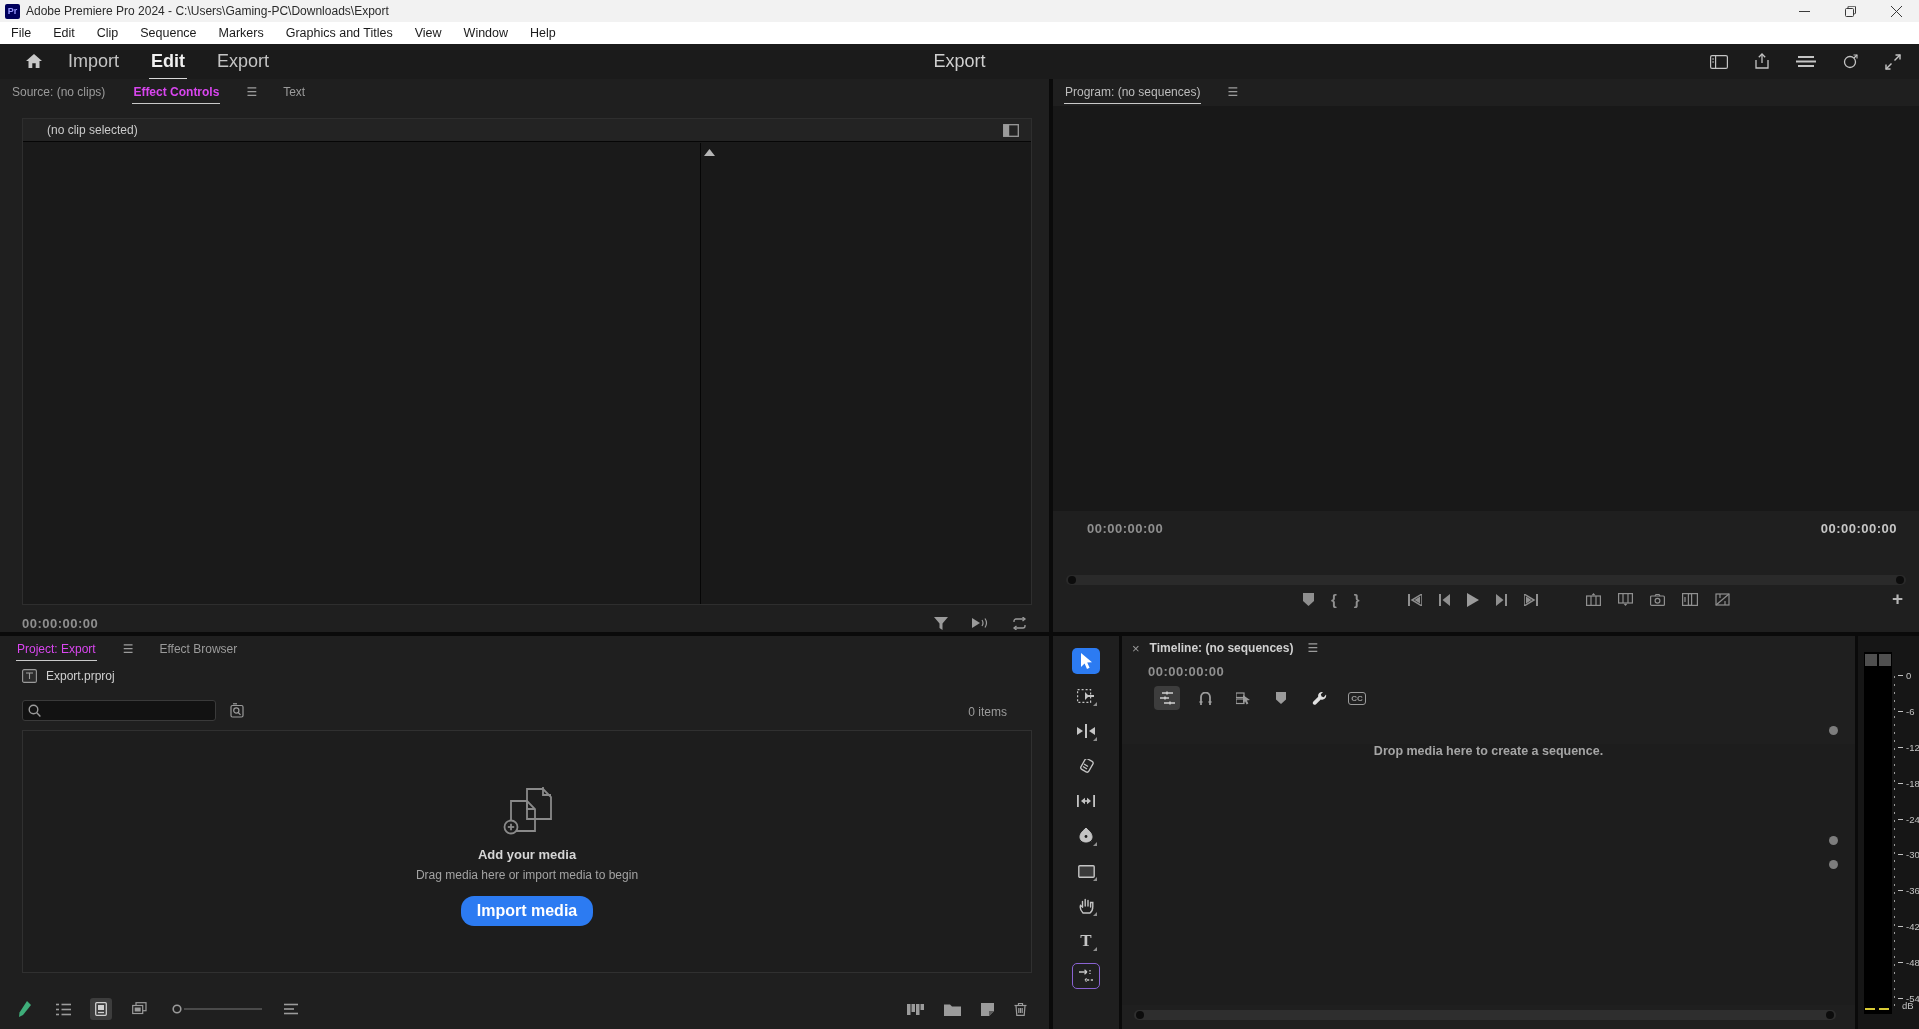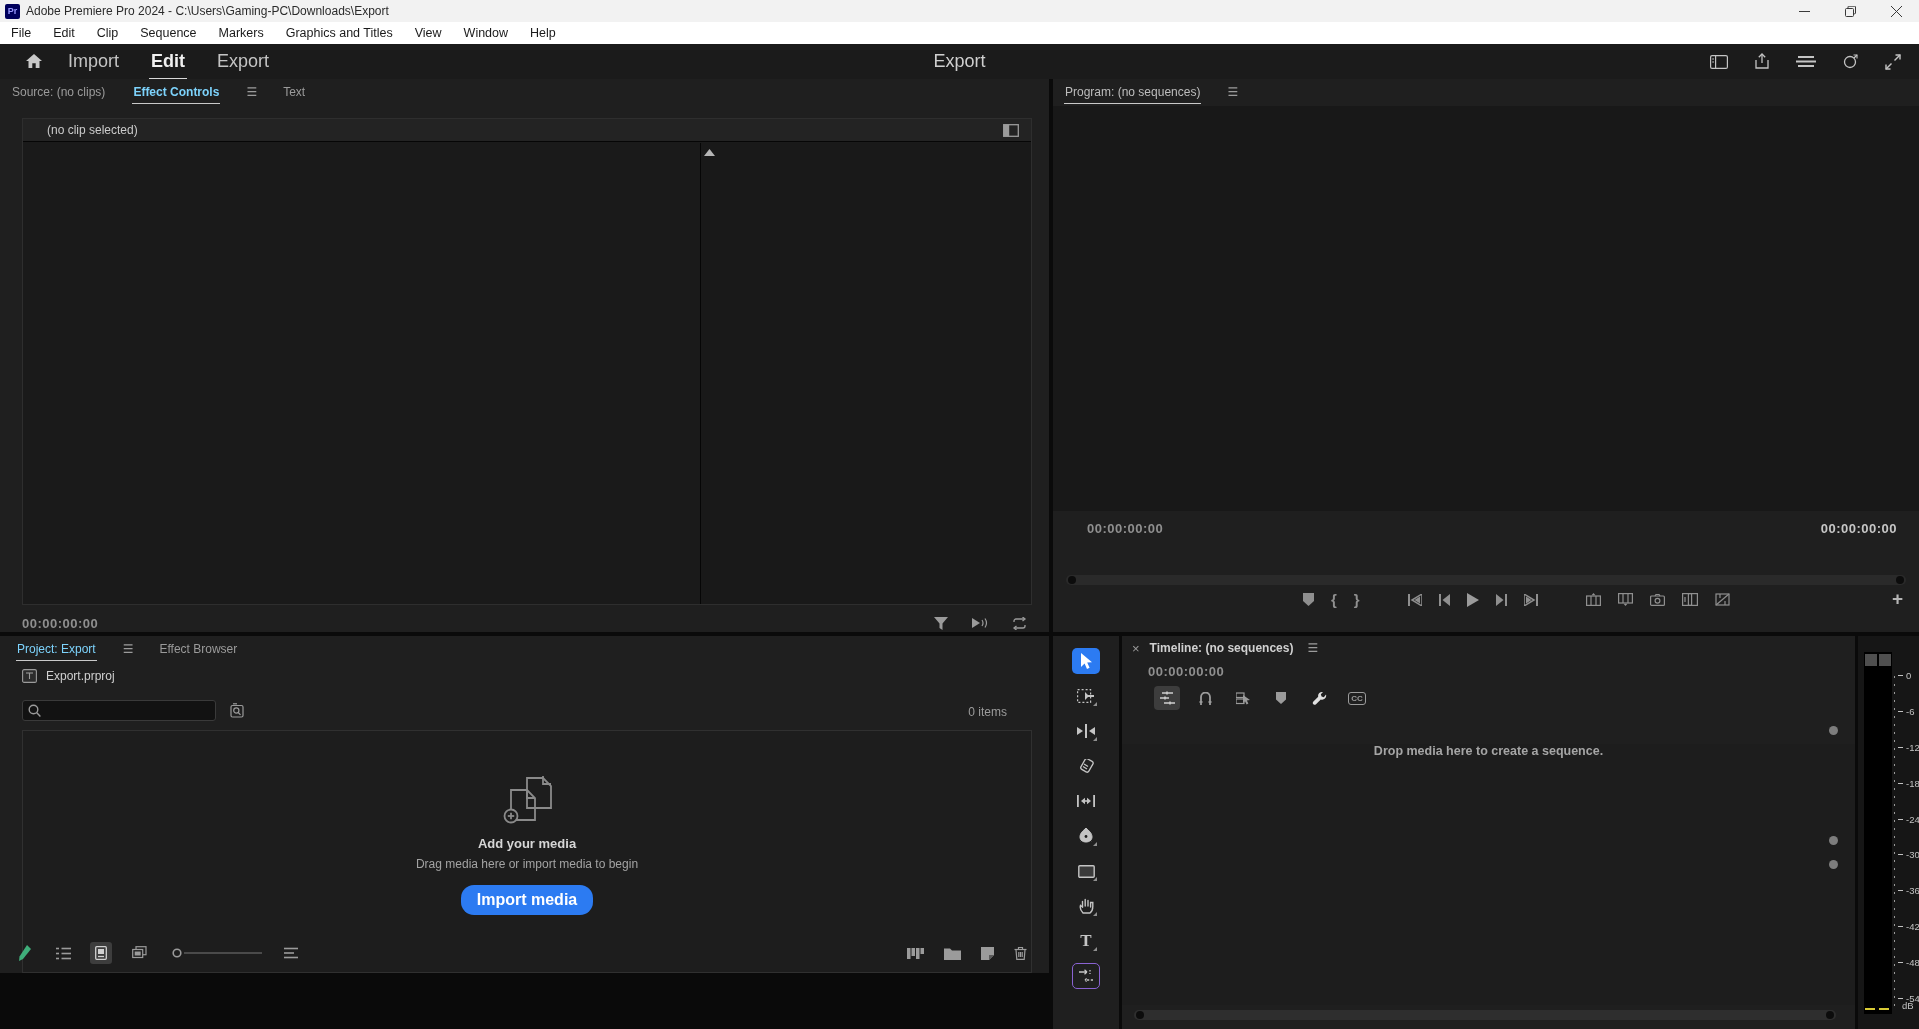--- a/index.html
+++ b/index.html
@@ -24,21 +24,21 @@
   .ws-tab { margin:0 14px; position:relative; color:#c4c4c4; padding:6px 2px; }
   .ws-tab.active { color:#f0f0f0; font-weight:bold; }
   .ws-tab.active::after { content:""; position:absolute; left:0; right:0; bottom:-2px; height:2px; background:#d8d8d8; }
   .ws-center { position:absolute; left:50%; transform:translateX(-50%); color:#cfcfcf; }
   .ws-icons { margin-left:auto; display:flex; align-items:center; gap:26px; padding-right:18px; }
 
   
   .panel { position:absolute; background:#1f1f1f; overflow:hidden; }
   .ptabs { display:flex; align-items:center; height:26px; padding-left:11px; font-size:12px; color:#9b9b9b; }
   .ptab { margin-right:26px; position:relative; padding:4px 1px; white-space:nowrap; }
-  .ptab.active { color:#7dd3fc; font-weight:bold; }
+  .ptab.active { color:#d946ef; font-weight:bold; }
   .ptab.active::after { content:""; position:absolute; left:0; right:0; bottom:-1px; height:1px; background:#c9c9c9; }
   .pmenu { color:#9b9b9b; font-size:12px; margin-right:26px; letter-spacing:-1px; }
 
   .tc { font-size:13px; font-weight:bold; color:#8f8f8f; letter-spacing:0.5px; }
 
   
   .ec-box { position:absolute; left:22px; top:39px; width:1010px; height:487px; border:1px solid #2e2e2e; background:#1a1a1a; }
   .ec-strip { position:absolute; left:0; top:0; right:0; height:23px; background:#232323; border-bottom:1px solid #060606;
               display:flex; align-items:center; color:#cbcbcb; font-size:12px; padding-left:24px; }
   .ec-divider { position:absolute; left:677px; top:24px; bottom:0; width:1px; background:#060606; }
@@ -49,21 +49,21 @@
   .scrub { position:absolute; height:10px; background:#2a2a2a; border-radius:5px; }
   .scrub .dot { position:absolute; top:1px; width:8px; height:8px; border-radius:50%; background:#0c0c0c; }
   .transport { position:absolute; display:flex; align-items:center; }
 
   
   .searchbox { position:absolute; left:22px; top:64px; width:194px; height:21px; background:#121212;
                border:1px solid #3a3a3a; border-radius:3px; display:flex; align-items:center; padding:0 5px; }
   .searchbox input { background:transparent; border:none; outline:none; color:#cfcfcf; font-size:12px; width:160px;
                      font-family:"Liberation Sans", sans-serif; }
   .proj-empty { position:absolute; left:22px; top:94px; width:1010px; height:243px; border:1px solid #303030; background:#1d1d1d; }
-  .empty-inner { position:absolute; left:0; right:0; top:45px; display:flex; flex-direction:column; align-items:center; }
+  .empty-inner { position:absolute; left:0; right:0; top:56px; display:flex; flex-direction:column; align-items:center; }
   .btn-blue { margin-top:14px; background:#2c7bf2; color:#fff; font-size:16px; font-weight:bold;
               padding:6px 16px; border-radius:13px; border:none; font-family:"Liberation Sans", sans-serif; }
   .proj-tools { position:absolute; left:0; right:0; bottom:0; height:40px; display:flex; align-items:center; padding:0 14px; }
   .ptool { margin-right:16px; display:flex; align-items:center; justify-content:center; width:22px; height:22px; border-radius:3px; }
   .ptool.active { background:#3d3d3d; }
 
   
   .toolstrip { display:flex; flex-direction:column; align-items:center; padding-top:12px; gap:9px; }
   .tool { width:28px; height:26px; display:flex; align-items:center; justify-content:center; border-radius:5px; position:relative; }
   .tool.active { background:#2c7bf2; }
@@ -324,21 +324,21 @@
         <rect x="1" y="1" width="13" height="11"></rect>
           <line x1="1" y1="12" x2="14" y2="1"></line>
           <line x1="5" y1="1" x2="5" y2="5"></line>
           <line x1="10" y1="8" x2="10" y2="12"></line>
       </svg>
     </span>
   </div>
   <div style="position:absolute; right:16px; top:509px; color:#b5b5b5; font-size:19px; font-weight:bold;">+</div>
 </div>
 
-<div class="panel" style="left:0; top:636px; width:1049px; height:337px;">
+<div class="panel" style="left:0; top:636px; width:1049px; height:393px;">
   <div class="ptabs" style="padding-left:16px;">
     <span class="ptab active" style="font-weight:normal;">Project: Export</span>
     <span class="pmenu">☰</span>
     <span class="ptab">Effect Browser</span>
   </div>
 
   <div style="position:absolute; left:22px; top:33px; display:flex; align-items:center; gap:9px;">
     <svg width="15" height="14" viewBox="0 0 15 14">
       <rect x="0.6" y="0.6" width="13.8" height="12.8" rx="1.5" fill="#2c2c2c" stroke="#9b9b9b" stroke-width="1.1"></rect>
       <line x1="4" y1="4" x2="11" y2="4" stroke="#9b9b9b" stroke-width="1.1"></line>

